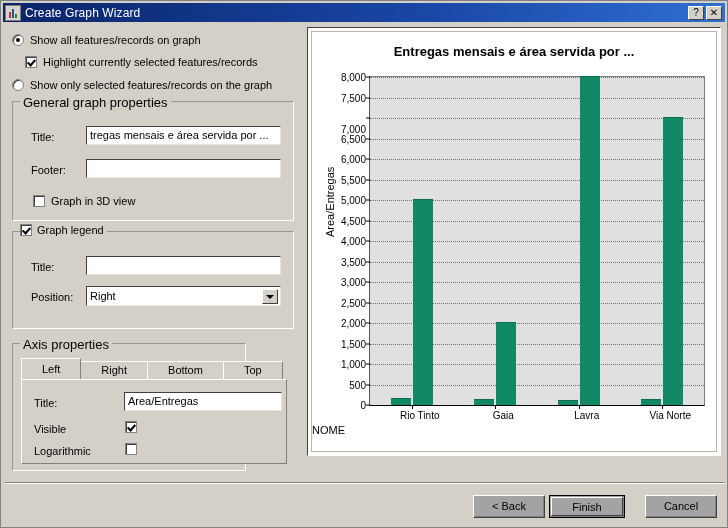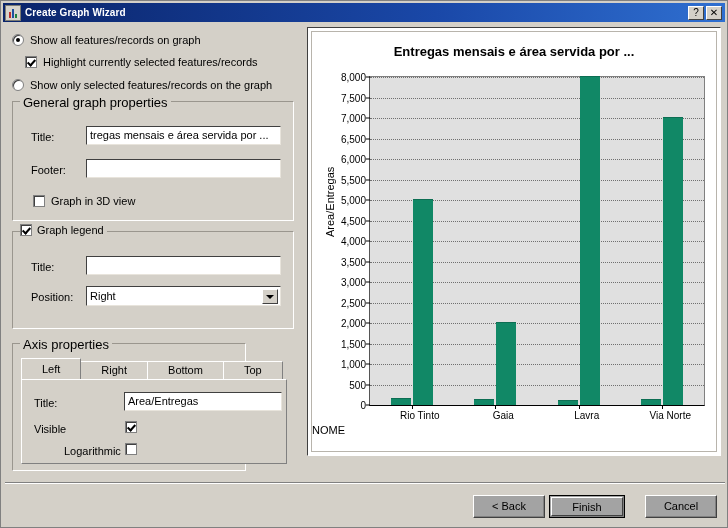--- a/index.html
+++ b/index.html
@@ -46,22 +46,22 @@
   }
   .title-icon .b1, .title-icon .b2, .title-icon .b3 {
     position: absolute; bottom: 2px; width: 2px; background: #20407a;
   }
   .title-icon .b1 { left: 3px; height: 6px; background:#c03030; }
   .title-icon .b2 { left: 6px; height: 9px; background:#2050a0; }
   .title-icon .b3 { left: 9px; height: 4px; background:#208040; }
 
   .titlebar .title-text {
     color: #ffffff;
-    font-weight: bold;
-    font-size: 10px;
+    font-weight: normal;
+    font-size: 12px;
     letter-spacing: 0.1px;
     flex: 1 1 auto;
     white-space: nowrap;
     overflow: hidden;
   }
   .tb-buttons { display: flex; gap: 2px; margin-right: 3px; flex: 0 0 auto; }
   .tb-btn {
     width: 16px; height: 14px;
     background: #d4d0c8;
     border-top: 1px solid #ffffff;
@@ -448,21 +448,21 @@
         <span class="tab">Top</span>
       </div>
 
       <div class="tabpage" style="left:8px;top:35px;width:266px;height:85px;">
         <span class="field-label" style="position:absolute;left:12px;top:17px;">Title:</span>
         <div class="textbox" style="position:absolute;left:102px;top:12px;width:158px;height:19px;">Area/Entregas</div>
 
         <span class="field-label" style="position:absolute;left:12px;top:43px;">Visible</span>
         <span class="check checked" style="position:absolute;left:103px;top:41px;"></span>
 
-        <span class="field-label" style="position:absolute;left:12px;top:65px;margin-left:30px;">Logarithmic</span>
+        <span class="field-label" style="position:absolute;left:12px;top:65px;">Logarithmic</span>
         <span class="check" style="position:absolute;left:103px;top:63px;"></span>
       </div>
     </div>
   </div>
 
   <div class="chart-outer">
     <div class="chart-inner">
       <div class="chart-title">Entregas mensais e área servida por ...</div>
       <div class="axis-title-y">Area/Entregas</div>
       <div class="plot" id="plot">
@@ -501,21 +501,21 @@
           <div class="gridline" style="top: 102.5px;"></div>
           <div class="ytick" style="top: 102.5px;">5,500</div>
           <div class="ytick-mark" style="top: 102.5px;"></div>
           <div class="gridline" style="top: 82px;"></div>
           <div class="ytick" style="top: 82px;">6,000</div>
           <div class="ytick-mark" style="top: 82px;"></div>
           <div class="gridline" style="top: 61.5px;"></div>
           <div class="ytick" style="top: 61.5px;">6,500</div>
           <div class="ytick-mark" style="top: 61.5px;"></div>
           <div class="gridline" style="top: 41px;"></div>
-          <div class="ytick" style="top: 41px; margin-left: 32px;">7,000</div>
+          <div class="ytick" style="top: 52px; margin-left: 32px;">7,000</div>
           <div class="ytick-mark" style="top: 41px;"></div>
           <div class="gridline" style="top: 20.5px;"></div>
           <div class="ytick" style="top: 20.5px;">7,500</div>
           <div class="ytick-mark" style="top: 20.5px;"></div>
           <div class="gridline" style="top: 0px;"></div>
           <div class="ytick" style="top: 0px;">8,000</div>
           <div class="ytick-mark" style="top: 0px;"></div>
           <div class="bar" style="left: 20.75px; width: 20px; height: 6.15px; background: rgb(17, 136, 102);"></div>
           <div class="bar" style="left: 42.75px; width: 20px; height: 205px; background: rgb(17, 136, 102);"></div>
           <div class="xlabel" style="left: 41.75px;">Rio Tinto</div>

